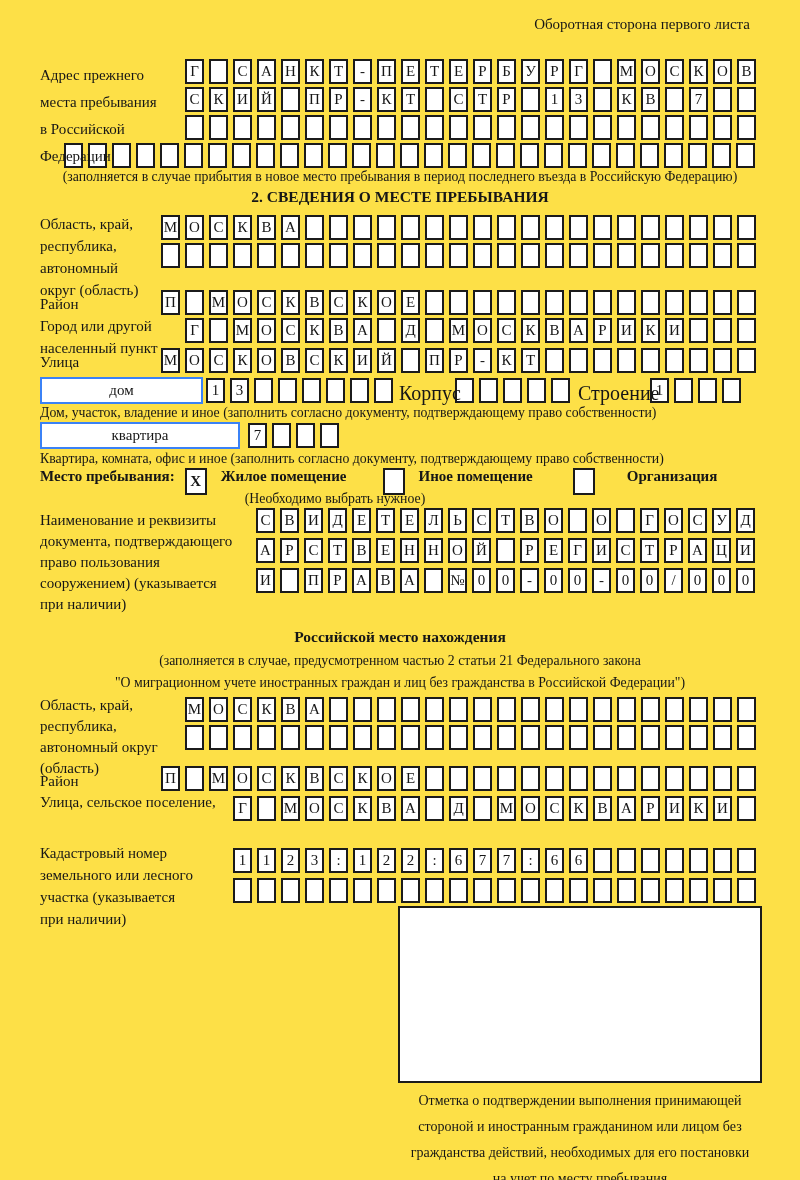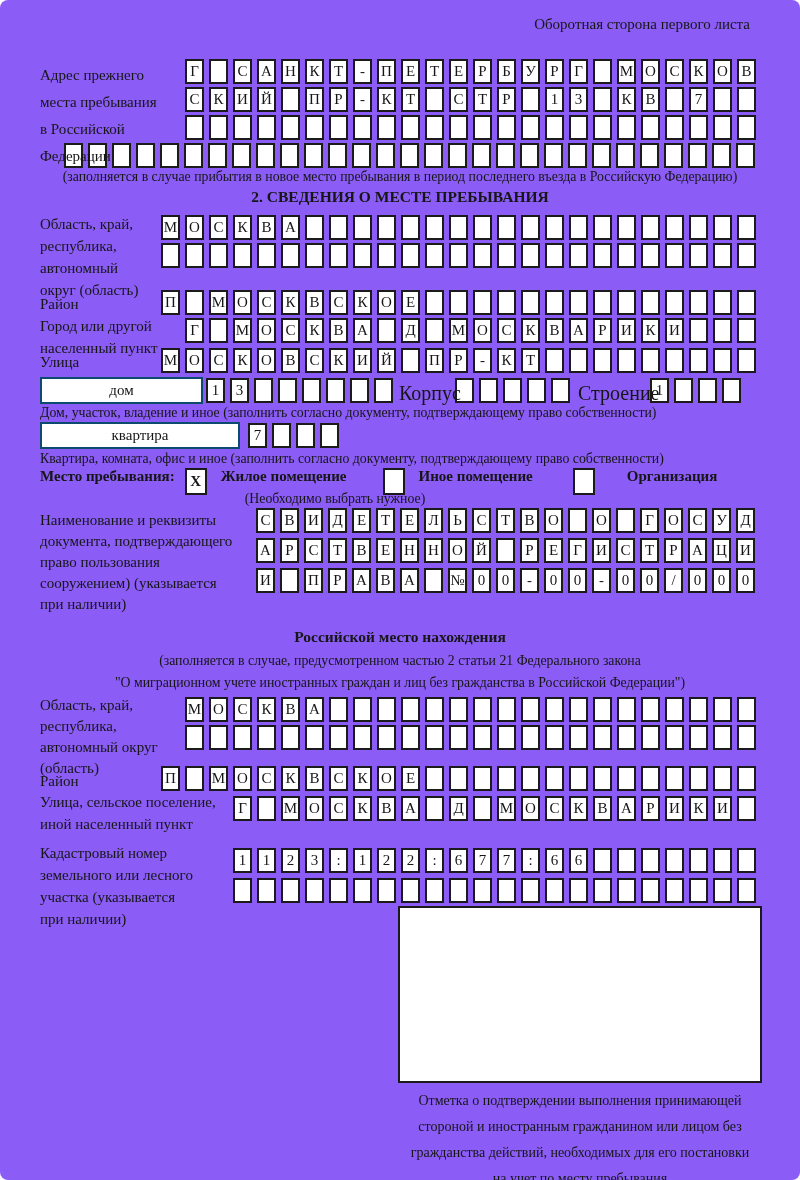--- a/index.html
+++ b/index.html
@@ -1,32 +1,32 @@
 <!DOCTYPE html>
 <html lang="ru"><head>
 <meta charset="utf-8">
 <style>
   html,body{margin:0;padding:0;background:#fff;}
   #page{
-    position:relative;width:800px;height:1180px;background:#8b5cf6;
-    font-family:"Liberation Serif","DejaVu Serif",serif;color:#161616;overflow:hidden;border-radius:8px;
+    position:relative;width:800px;height:1180px;background:#fde047;
+    font-family:"Liberation Serif","DejaVu Serif",serif;color:#161616;overflow:hidden;
   }
   .abs{position:absolute;}
   .box-row{position:absolute;display:flex;gap:5px;}
   .cbox{
     box-sizing:border-box;width:19px;height:25px;border:2px solid #1b1b1b;
     display:inline-flex;align-items:center;justify-content:center;
     font-size:15px;line-height:1;background:#fff;flex:0 0 auto;
   }
   .flabel{position:absolute;font-size:15px;white-space:nowrap;}
   .caption{position:absolute;font-size:13.8px;white-space:nowrap;}
   .caption.center{left:0;width:800px;text-align:center;}
   .sec-title{position:absolute;left:0;width:800px;text-align:center;font-weight:bold;font-size:15.5px;}
   .widebox{
-    position:absolute;box-sizing:border-box;height:27px;border:2px solid #0c4a6e;
+    position:absolute;box-sizing:border-box;height:27px;border:2px solid #3b82f6;
     display:flex;align-items:center;justify-content:center;font-size:15px;background:#fff;
   }
   .inline-label{position:absolute;font-size:20px;white-space:nowrap;}
   .stay-row{position:absolute;left:40px;top:468px;display:flex;align-items:flex-start;font-size:15px;white-space:nowrap;font-weight:bold;}
   .chk{
     box-sizing:border-box;width:22px;height:27px;border:2px solid #1b1b1b;
     display:inline-flex;align-items:center;justify-content:center;font-size:15px;background:#fff;flex:0 0 auto;
   }
   .stamp-box{position:absolute;left:398px;top:906px;width:364px;height:177px;border:2px solid #1b1b1b;background:#fff;box-sizing:border-box;}
   .stamp-caption{position:absolute;left:390px;top:1088px;width:380px;text-align:center;font-size:14px;line-height:26px;}
@@ -565,21 +565,20 @@
         <div>Область, край,</div>
         <div>республика,</div>
         <div>автономный округ</div>
         <div>(область)</div>
       </div>
       <div class="flabel" style="left: 40px; top: 770px; line-height: 22px;">
         <div>Район</div>
       </div>
       <div class="flabel" style="left: 40px; top: 791px; line-height: 22px;">
         <div>Улица, сельское поселение,</div>
-        <div>иной населенный пункт</div>
       </div>
       <div class="flabel" style="left: 40px; top: 842px; line-height: 22px;">
         <div>Кадастровый номер</div>
         <div>земельного или лесного</div>
         <div>участка (указывается</div>
         <div>при наличии)</div>
       </div>
     </div>
 
   <div class="caption center" style="top:169px;">(заполняется в случае прибытия в новое место пребывания в период последнего въезда в Российскую Федерацию)</div>

